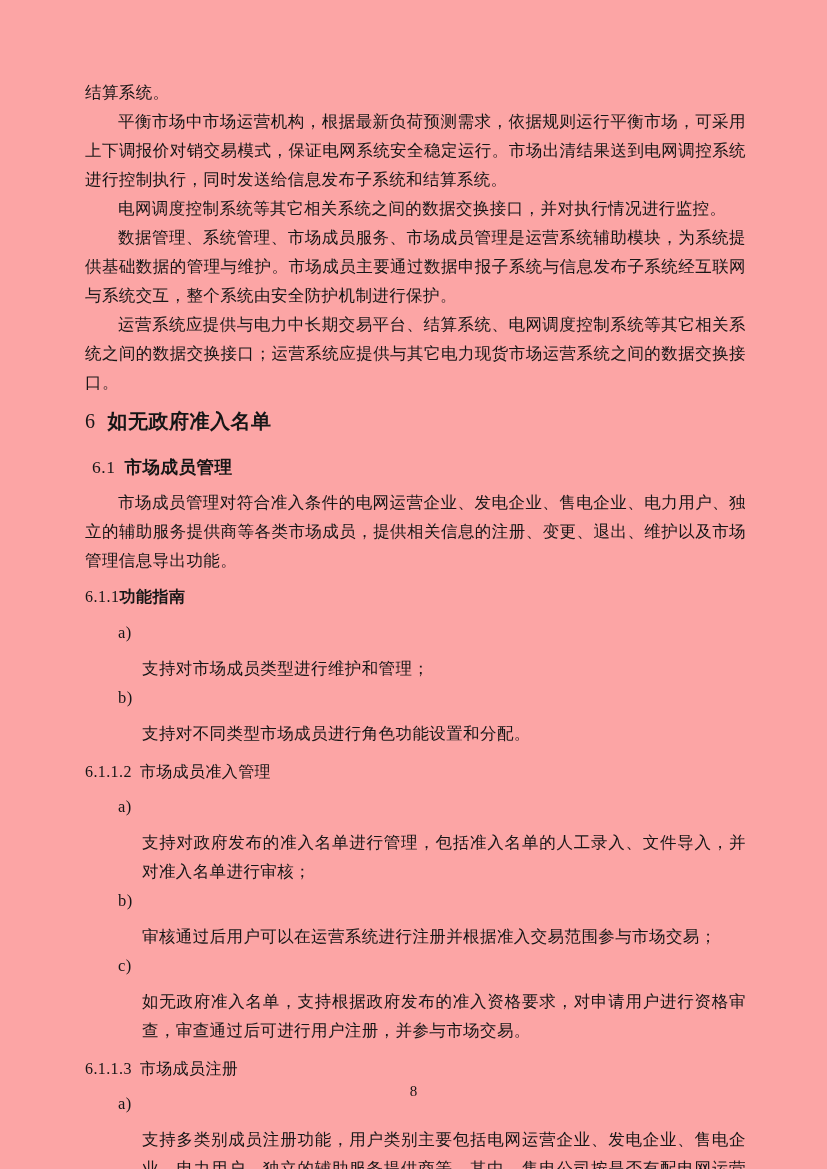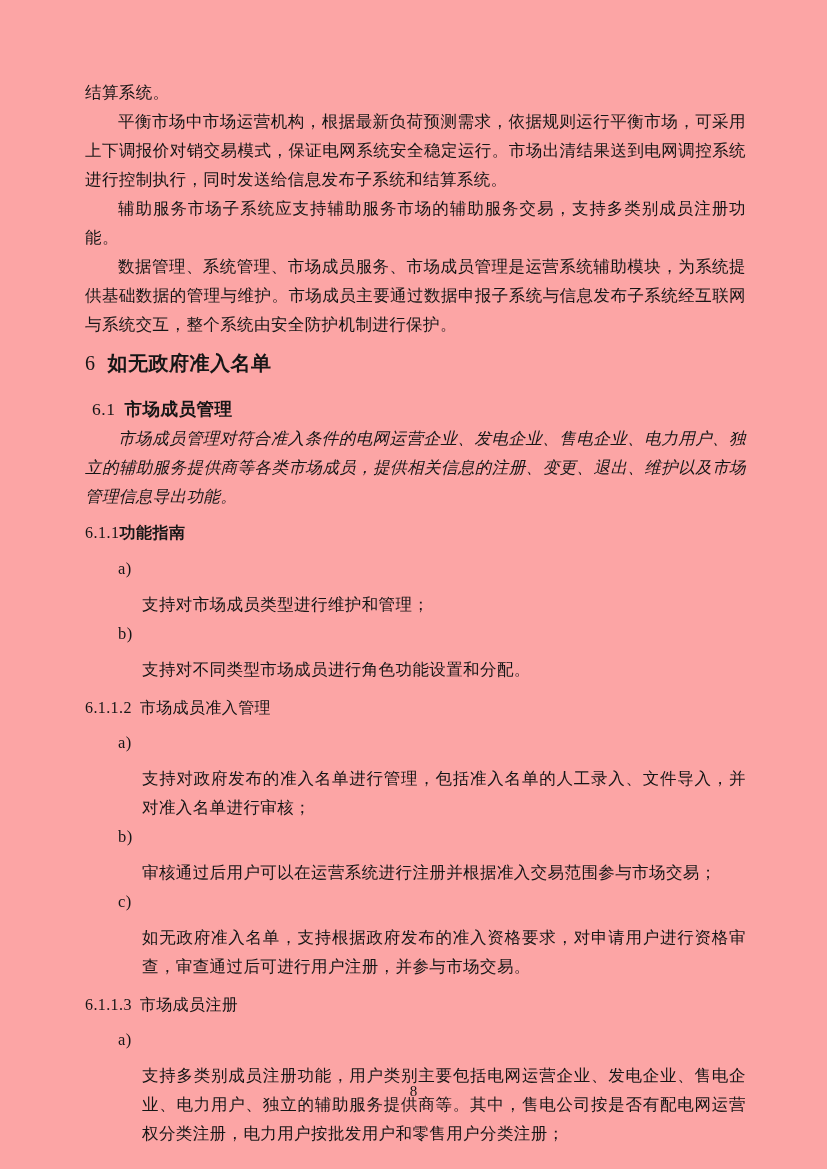--- a/index.html
+++ b/index.html
@@ -50,21 +50,21 @@
     line-height: 26px;
     font-weight: bold;
     font-family: "Liberation Sans", "DejaVu Sans", sans-serif;
     letter-spacing: 0.5px;
   }
   .h2 .hnum {
     font-family: "Liberation Serif", "DejaVu Serif", serif;
     font-weight: normal;
     margin-right: 9px;
   }
-  .after-h2 { margin-top: 2px; font-style: italic; }
+  .after-h2 { margin-top: 8px; }
   .h3 {
     margin: 10px 0 0 0;
     font-size: 16px;
     line-height: 24px;
     font-weight: bold;
     font-family: "Liberation Sans", "DejaVu Sans", sans-serif;
     letter-spacing: 0.5px;
   }
   .h3 .hnum {
     font-family: "Liberation Serif", "DejaVu Serif", serif;
@@ -111,22 +111,23 @@
   }
 </style>
 </head>
 <body>
 
 <div class="page">
   <div class="content">
 
     <p class="para">结算系统。</p>
     <p class="para indent">平衡市场中市场运营机构，根据最新负荷预测需求，依据规则运行平衡市场，可采用上下调报价对销交易模式，保证电网系统安全稳定运行。市场出清结果送到电网调控系统进行控制执行，同时发送给信息发布子系统和结算系统。</p>
-    <p class="para indent">辅助服务市场子系统应支持辅助服务市场的辅助服务交易，支持多类别成员注册功能。</p>
+    <p class="para indent">电网调度控制系统等其它相关系统之间的数据交换接口，并对执行情况进行监控。</p>
     <p class="para indent">数据管理、系统管理、市场成员服务、市场成员管理是运营系统辅助模块，为系统提供基础数据的管理与维护。市场成员主要通过数据申报子系统与信息发布子系统经互联网与系统交互，整个系统由安全防护机制进行保护。</p>
+    <p class="para indent">运营系统应提供与电力中长期交易平台、结算系统、电网调度控制系统等其它相关系统之间的数据交换接口；运营系统应提供与其它电力现货市场运营系统之间的数据交换接口。</p>
 
     <h1 class="h1">
       <span class="hnum">6</span><span class="htitle">如无政府准入名单</span>
     </h1>
 
     <h2 class="h2">
       <span class="hnum">6.1</span><span class="htitle">市场成员管理</span>
     </h2>
 
     <p class="para indent after-h2">市场成员管理对符合准入条件的电网运营企业、发电企业、售电企业、电力用户、独立的辅助服务提供商等各类市场成员，提供相关信息的注册、变更、退出、维护以及市场管理信息导出功能。</p>

